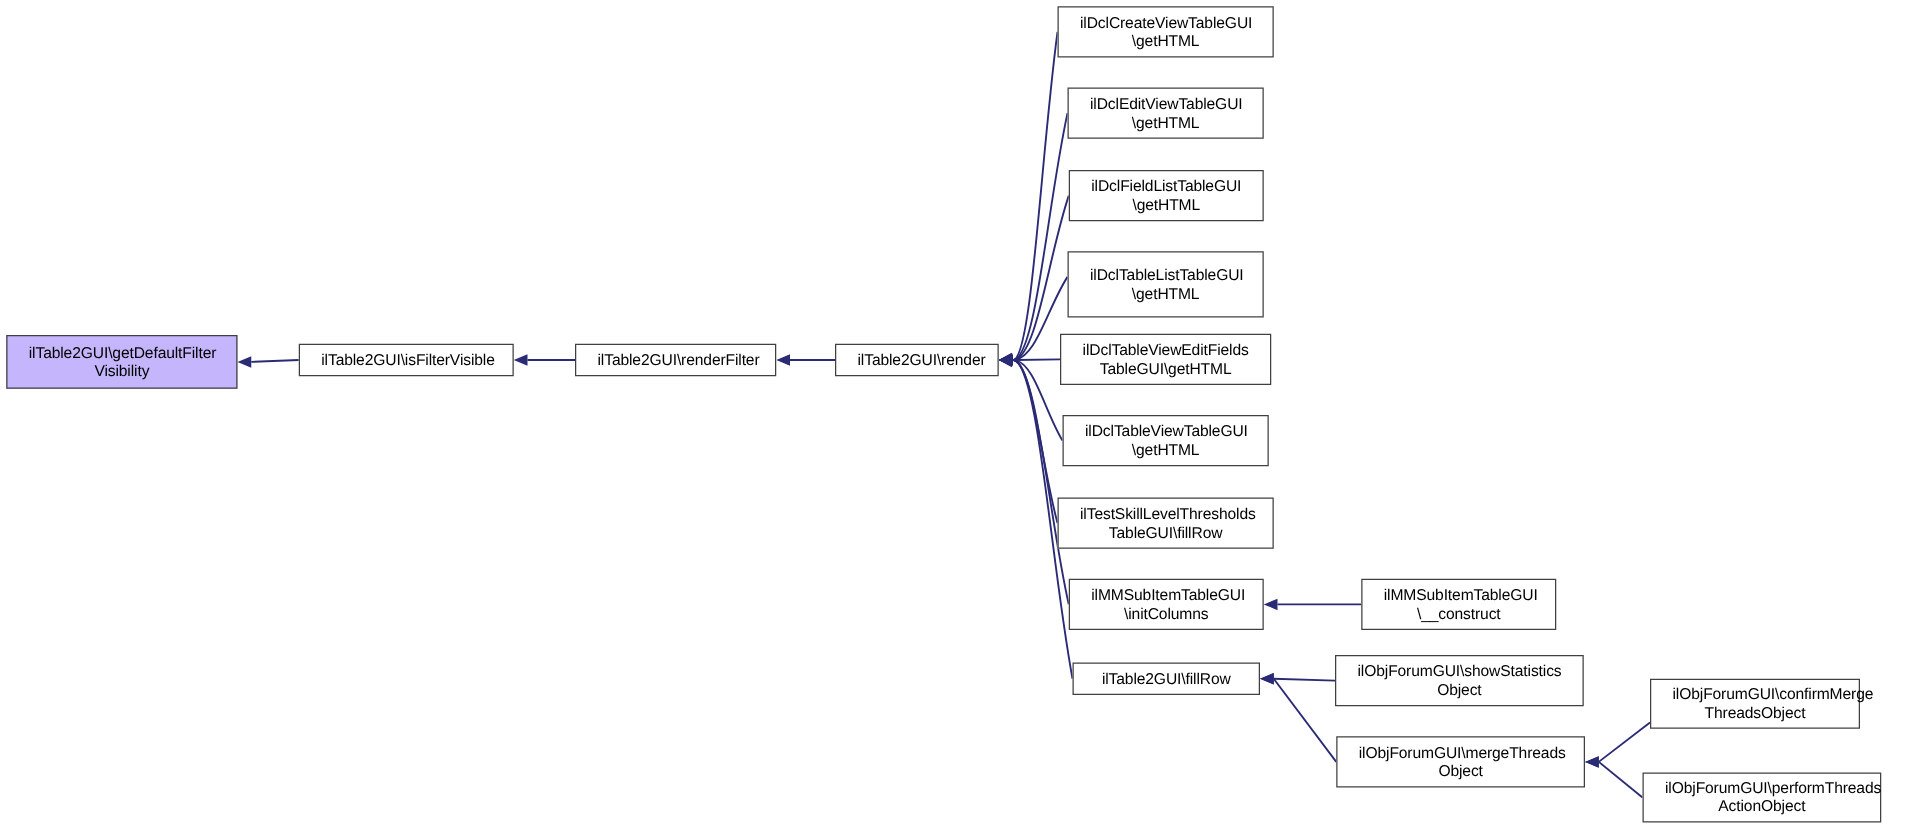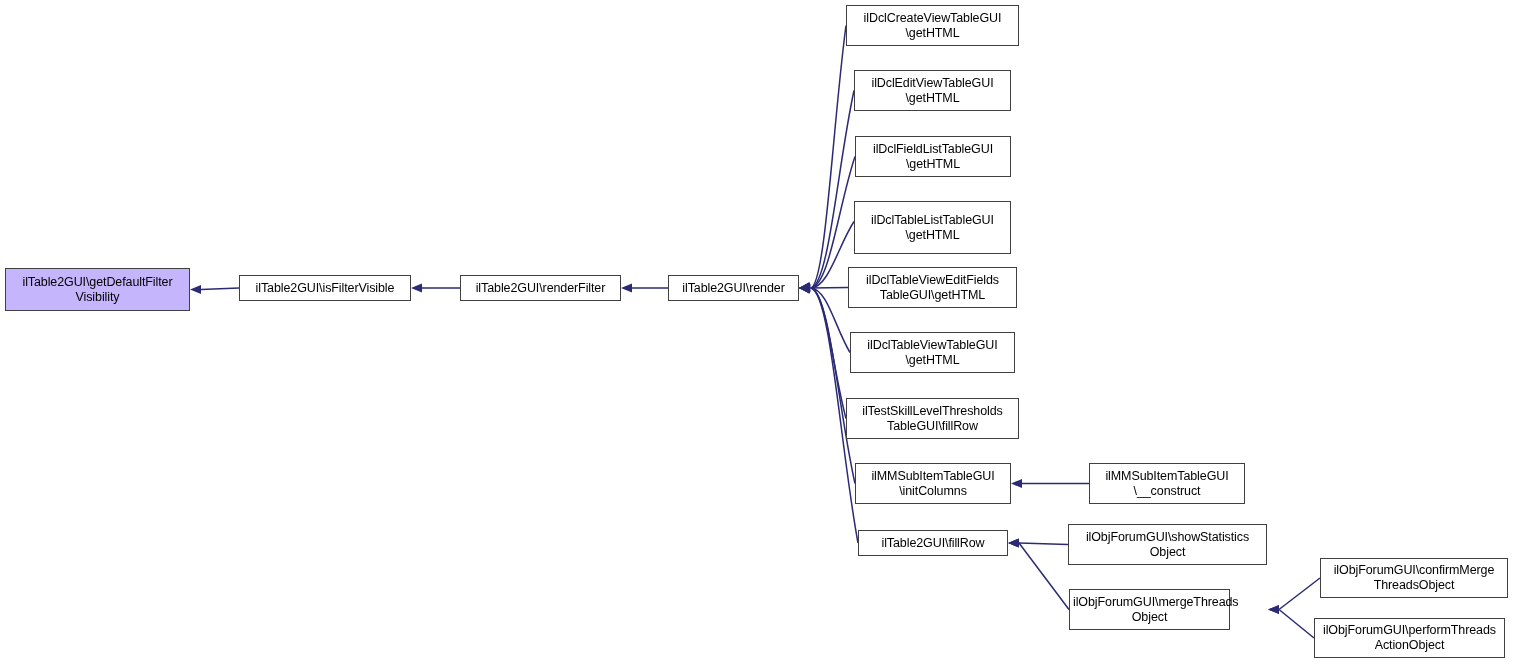--- a/index.html
+++ b/index.html
@@ -28,21 +28,21 @@
     box-sizing: border-box;
     border: 1px solid #404040;
     background: #ffffff;
     color: #000000;
     font-size: 12.5px;
     line-height: 15px;
     text-align: center;
     display: flex;
     align-items: center;
     justify-content: center;
-    padding: 1px 3px;
+    padding: 1px 17px;
     white-space: pre-line;
     letter-spacing: -0.1px;
   }
   .node.highlight {
     background: #c4b5fd;
     border-color: #404040;
   }
   .node .lbl {
     display: block;
     width: 100%;
@@ -108,19 +108,19 @@
 \getHTML</span></div>
     <div class="node" style="left: 846px; top: 398px; width: 173px; height: 41px;"><span class="lbl">ilTestSkillLevelThresholds
 TableGUI\fillRow</span></div>
     <div class="node" style="left: 855px; top: 463px; width: 156px; height: 41px;"><span class="lbl">ilMMSubItemTableGUI
 \initColumns</span></div>
     <div class="node" style="left: 858px; top: 530px; width: 150px; height: 26px;"><span class="lbl">ilTable2GUI\fillRow</span></div>
     <div class="node" style="left: 1089px; top: 463px; width: 156px; height: 41px;"><span class="lbl">ilMMSubItemTableGUI
 \__construct</span></div>
     <div class="node" style="left: 1068px; top: 524px; width: 199px; height: 41px;"><span class="lbl">ilObjForumGUI\showStatistics
 Object</span></div>
-    <div class="node" style="left: 1069px; top: 589px; width: 161px; height: 41px;"><span class="lbl">ilObjForumGUI\mergeThreads
+    <div class="node" style="left: 1069px; top: 589px; width: 199px; height: 41px;"><span class="lbl">ilObjForumGUI\mergeThreads
 Object</span></div>
-    <div class="node" style="left: 1320px; top: 558px; width: 188px; height: 40px;"><span class="lbl">ilObjForumGUI\confirmMerge
+    <div class="node" style="left: 1320px; top: 543px; width: 168px; height: 40px;"><span class="lbl">ilObjForumGUI\confirmMerge
 ThreadsObject</span></div>
     <div class="node" style="left: 1314px; top: 618px; width: 191px; height: 40px;"><span class="lbl">ilObjForumGUI\performThreads
 ActionObject</span></div>
   </div>
 
 </body></html>

